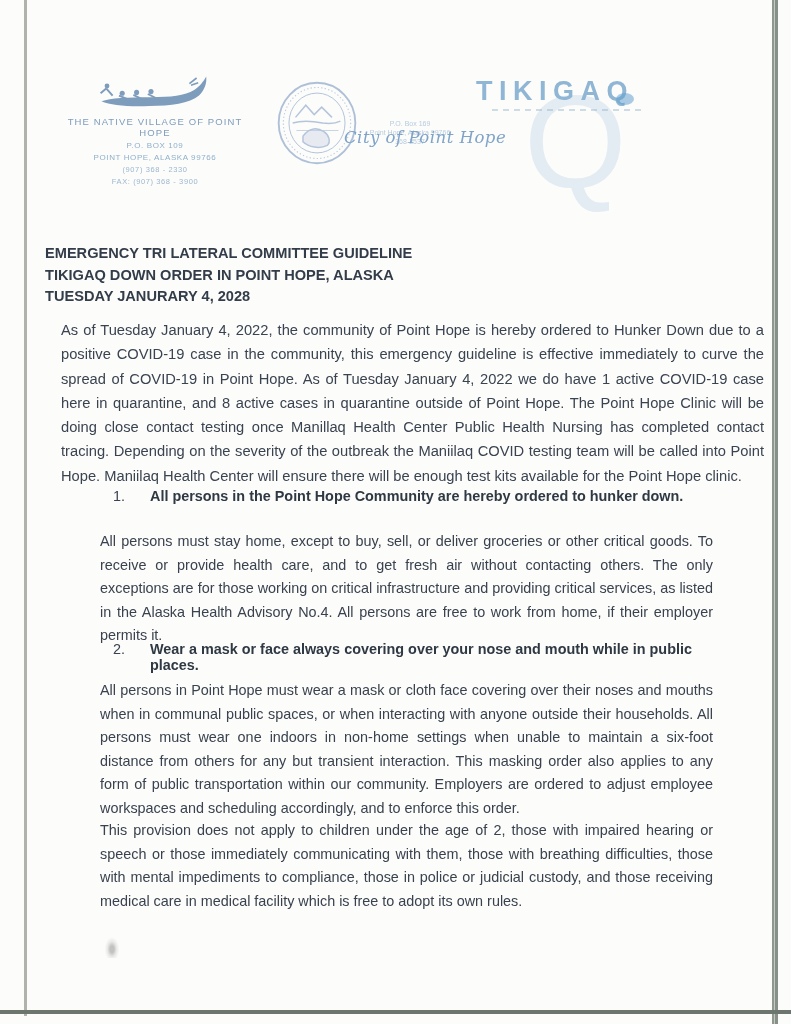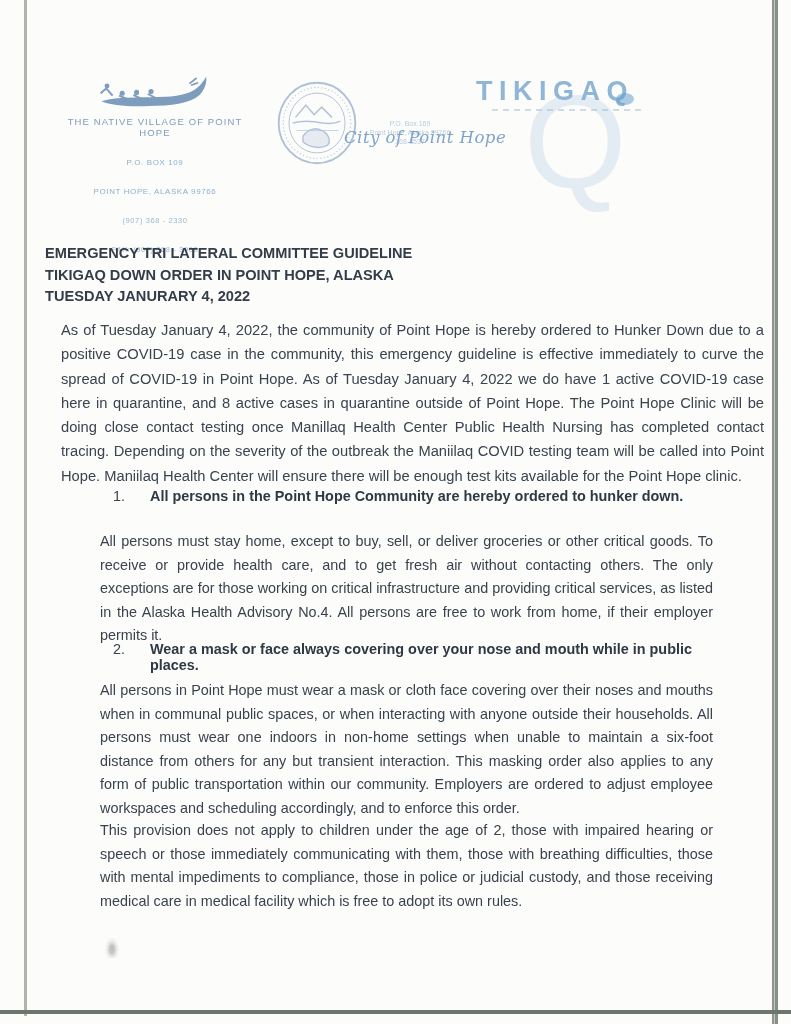--- a/index.html
+++ b/index.html
@@ -18,21 +18,21 @@
   .edge-right{left:772px;top:0;width:6px;height:1024px;
     background:linear-gradient(90deg,#8f978e 0 2px,#c4c9c1 2px 3px,#879086 3px 6px);}
   .edge-bottom{left:0;top:1010px;width:791px;height:4px;background:#6d766e;}
   .pencil-mark{left:104px;top:936px;width:16px;height:22px;
     background:radial-gradient(ellipse at 50% 60%, rgba(100,100,100,.38) 0 18%, rgba(120,120,120,.15) 40%, transparent 65%);}
 
   
   .nv{left:52px;top:74px;width:206px;text-align:center;color:#7e9cbc;}
   .nv svg{display:block;margin:0 auto;}
   .nv-name{font-size:9.5px;letter-spacing:1.1px;margin-top:2px;color:#7e9cbc;text-align:center;}
-  .nv-line{font-size:8px;letter-spacing:.6px;margin-top:20px;color:#8fb0cc;}
+  .nv-line{font-size:8px;letter-spacing:.6px;margin-top:3px;color:#8fb0cc;}
   .nv-line.tiny{font-size:7.5px;color:#9cb8d1;}
 
   
   .city-seal{left:274px;top:80px;}
   .city-name{left:344px;top:92px;font-family:"DejaVu Serif",serif;font-style:italic;
     font-size:16.5px;color:#7fa3c9;letter-spacing:.5px;margin-top:36px;}
   .city-lines{left:352px;top:119px;width:116px;text-align:center;
     font-size:7px;line-height:9px;color:rgba(125,163,201,.55);}
 
   
@@ -122,21 +122,21 @@
 
   <div class="abs tikigaq-watermark">Q</div>
   <div class="abs tikigaq-word">TIKIGAQ</div>
   <div class="abs tikigaq-q-accent"></div>
   <div class="abs tikigaq-tagline"></div>
 
 
   <div class="abs title">
     <div>EMERGENCY TRI LATERAL COMMITTEE GUIDELINE</div>
     <div>TIKIGAQ DOWN ORDER IN POINT HOPE, ALASKA</div>
-    <div>TUESDAY JANURARY 4, 2022</div>
+    <div>TUESDAY JANURARY 4, 2028</div>
   </div>
 
   <div class="abs intro">As of Tuesday January 4, 2022, the community of Point Hope is hereby ordered to Hunker Down due to a positive COVID-19 case in the community, this emergency guideline is effective immediately to curve the spread of COVID-19 in Point Hope.  As of Tuesday January 4, 2022 we do have 1 active COVID-19 case here in quarantine, and 8 active cases in quarantine outside of Point Hope. The Point Hope Clinic will be doing close contact testing once Manillaq Health Center Public Health Nursing has completed contact tracing. Depending on the severity of the outbreak the Maniilaq COVID testing team will be called into Point Hope. Maniilaq Health Center will ensure there will be enough test kits available for the Point Hope clinic.</div>
 
   <div class="abs item-head" id="item1-head">
     <span class="num">1.</span>
     <span>All persons in the Point Hope Community are hereby ordered to hunker down.</span>
   </div>
   <div class="abs item-para" id="item1-para">All persons must stay home, except to buy, sell, or deliver groceries or other critical goods. To receive or provide health care, and to get fresh air without contacting others. The only exceptions are for those working on critical infrastructure and providing critical services, as listed in the Alaska Health Advisory No.4.  All persons are free to work from home, if their employer permits it.</div>
 

